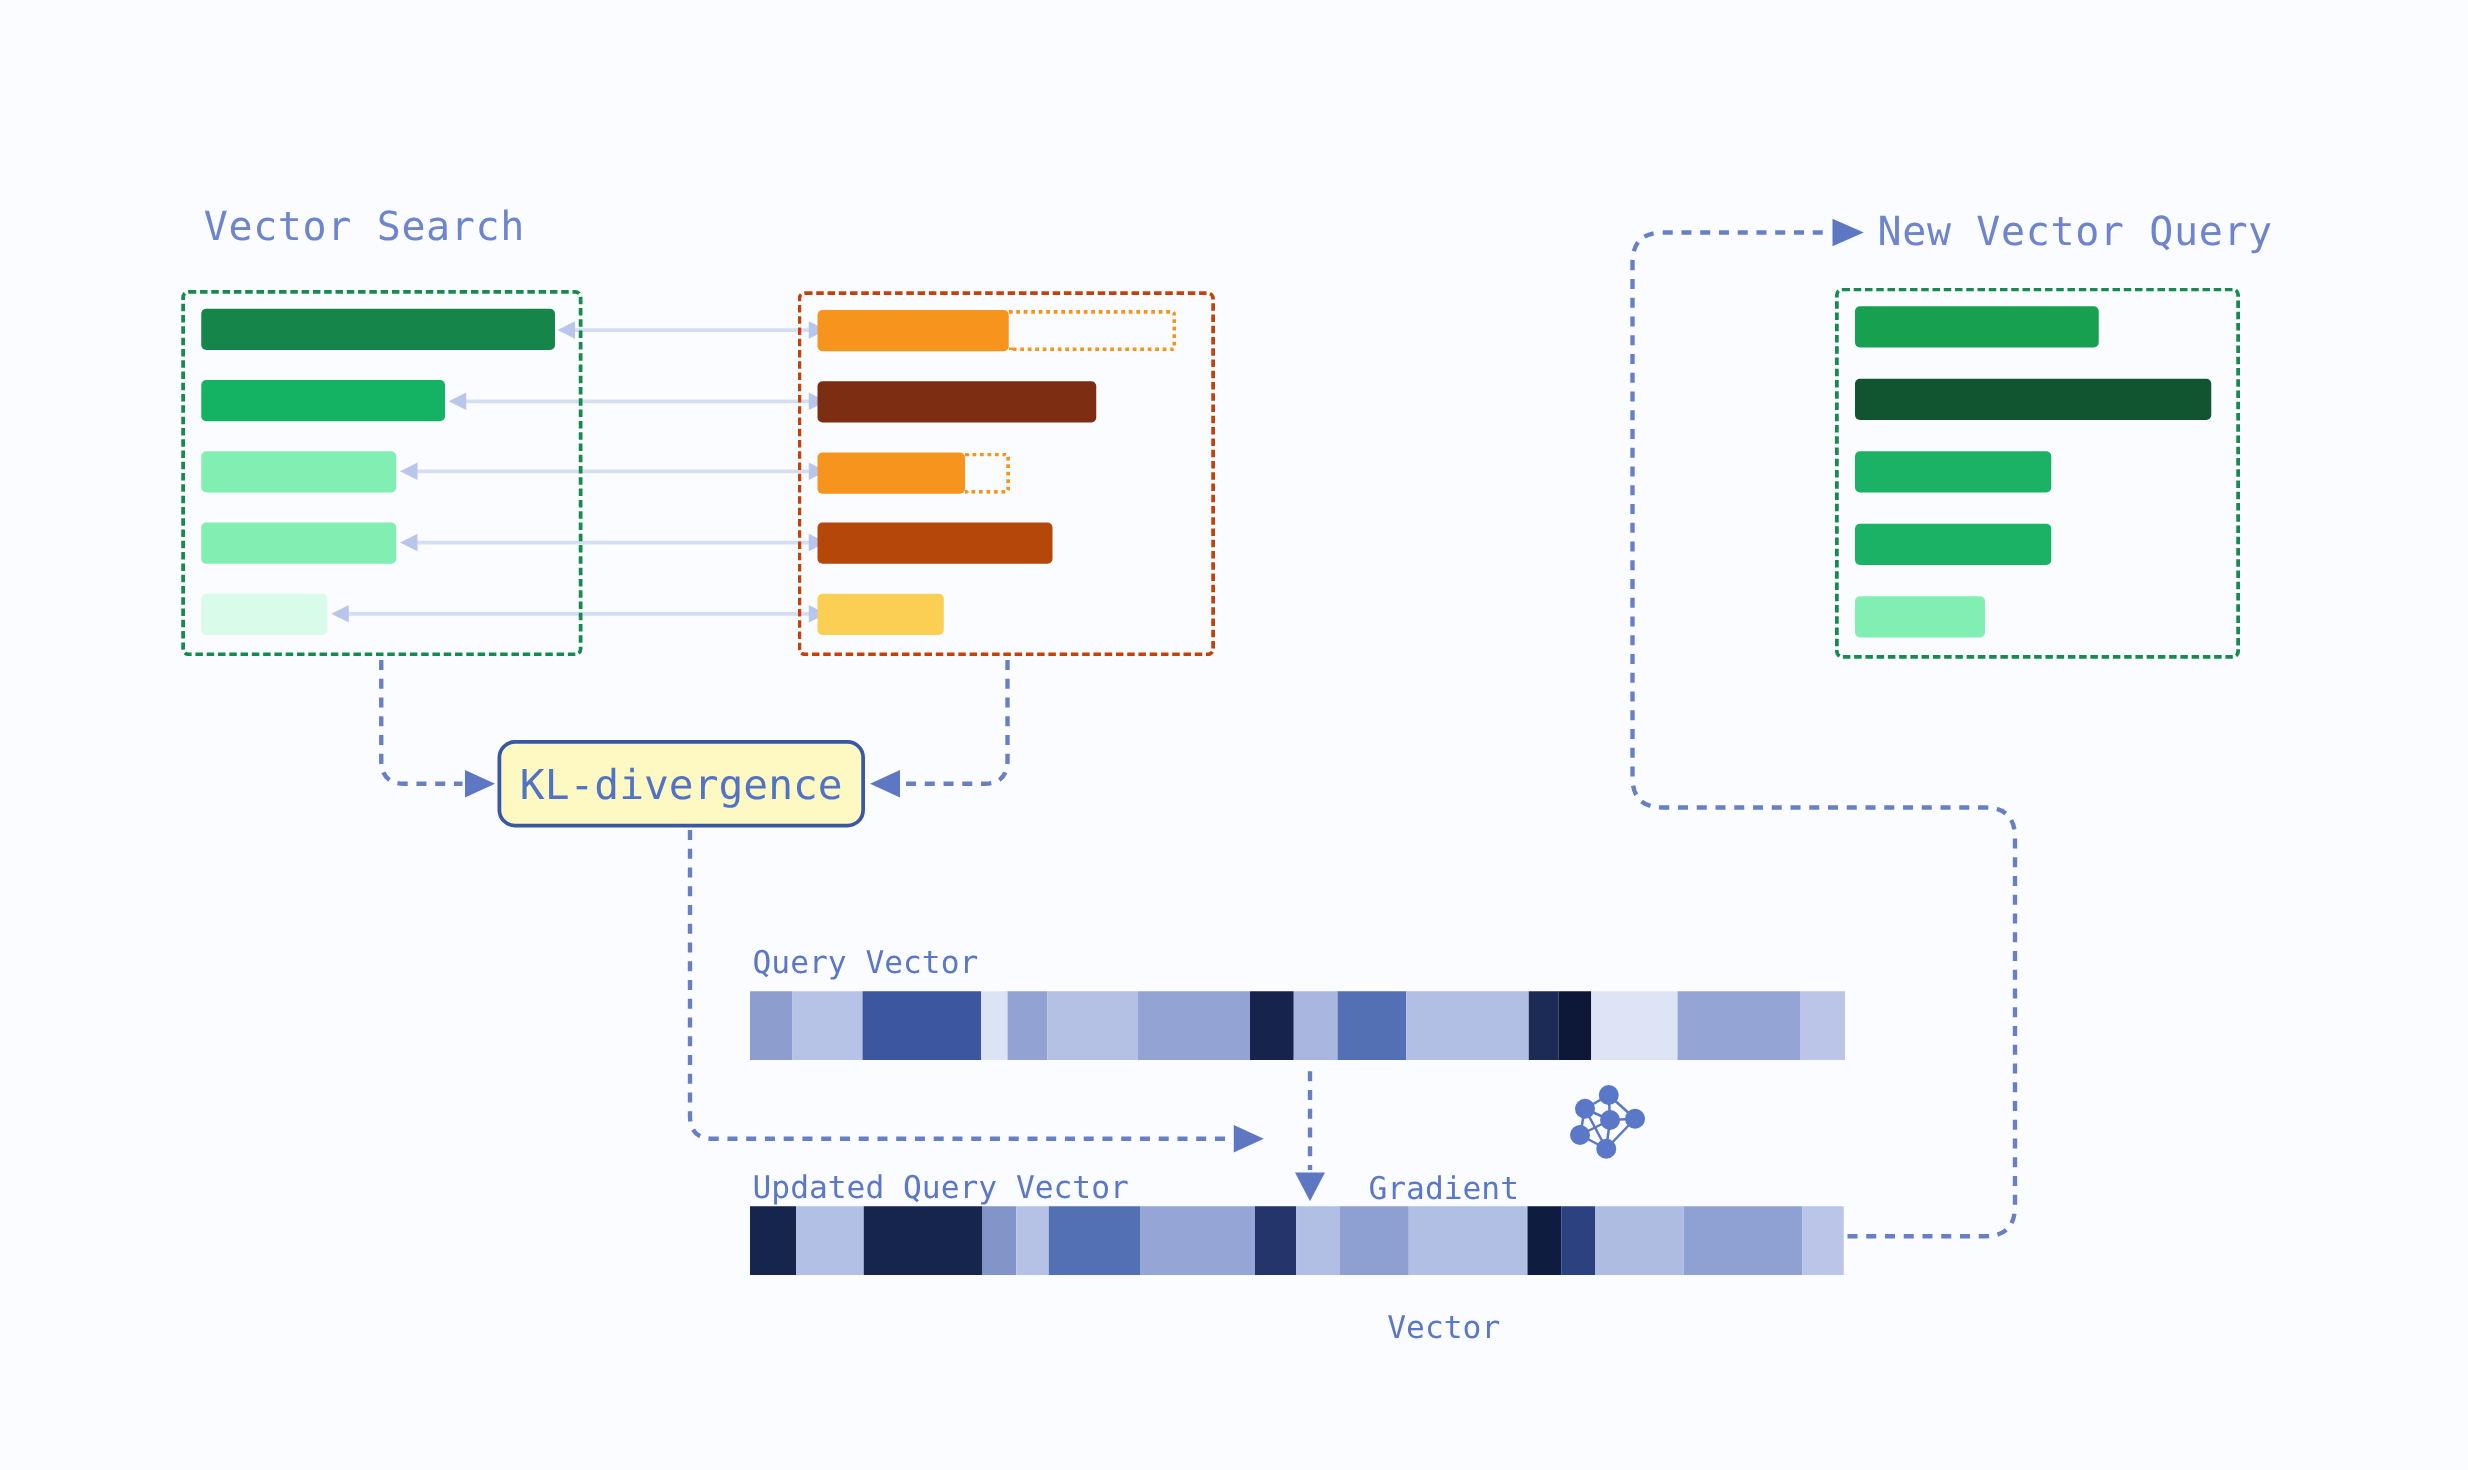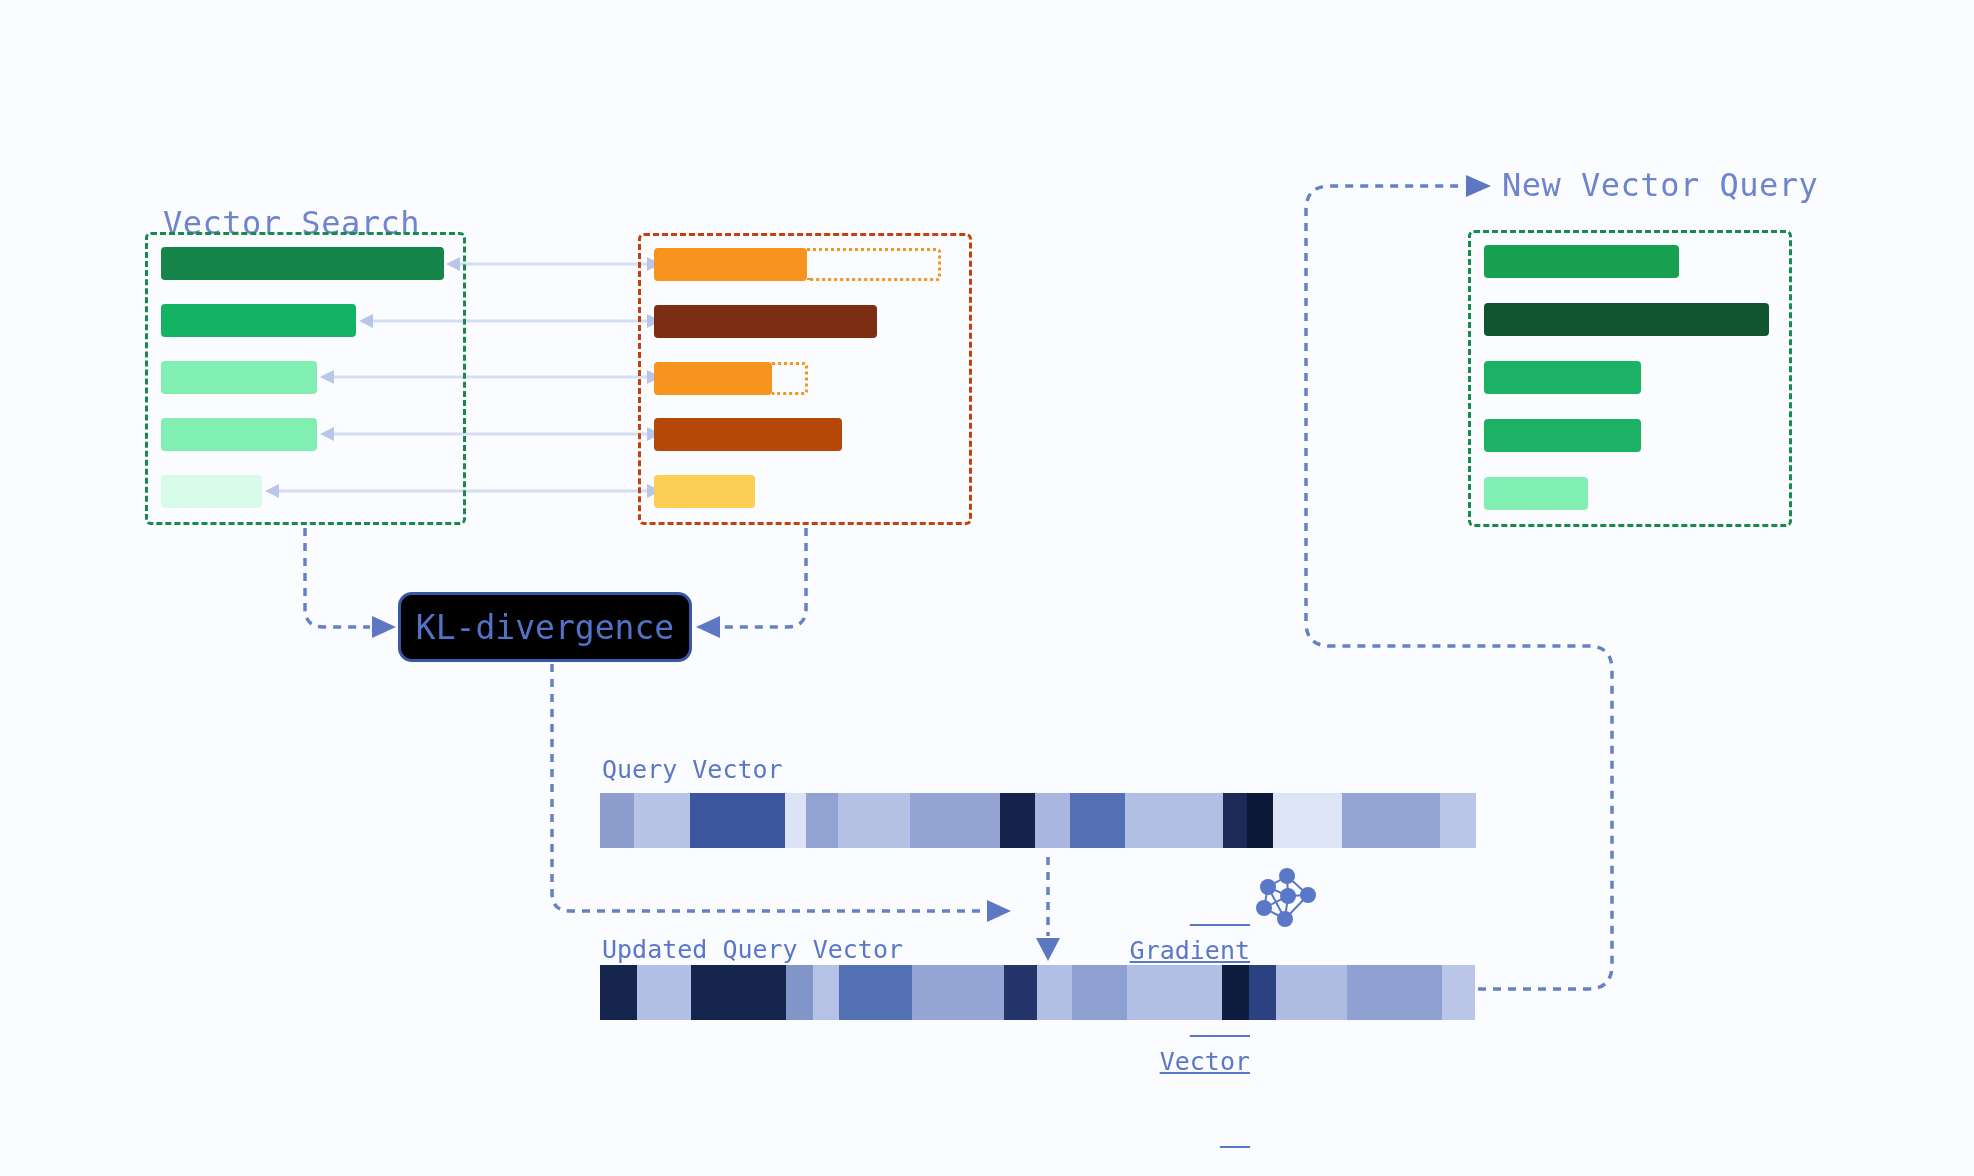--- a/index.html
+++ b/index.html
@@ -10,21 +10,21 @@
   .label{font-size:25px;font-weight:500;color:#5b77c7;white-space:pre;}
   .box{position:absolute;border:3.5px dashed #178a4d;border-radius:6px;box-sizing:border-box;
        display:flex;flex-direction:column;justify-content:space-between;padding:12px 13px 14px 13px;}
   .box.orange{border-color:#c2410c;}
   .bar{height:33px;border-radius:4px;position:relative;}
   .bar .ext{position:absolute;left:100%;top:0;height:100%;box-sizing:border-box;
             border:3px dotted #f7941e;border-left:none;border-radius:0 4px 4px 0;}
   .strip{position:absolute;height:55px;display:flex;}
   .seg{height:100%;flex:0 0 auto;}
   .klbox{position:absolute;left:398px;top:592px;width:294px;height:70px;box-sizing:border-box;
-         border:3px solid #3a57a5;border-radius:14px;background:#000000;
+         border:3px solid #3a57a5;border-radius:14px;background:#fef9c3;
          display:flex;align-items:center;justify-content:center;}
   .klbox span{font-size:33px;font-weight:500;color:#5273c5;}
   svg{position:absolute;left:0;top:0;}
   .dashpath{fill:none;stroke:#6780c5;stroke-width:3.5;stroke-dasharray:8 7;}
   .dasharrow{fill:#5d77c2;stroke:none;}
   .mapline{stroke:#d5ddf3;stroke-width:3;}
   .maparrow{fill:#b9c6ec;stroke:none;}
   .neticon{stroke:#5b77c7;stroke-width:2;}
   .neticon circle{fill:#5b77c7;stroke:none;}
 </style>
@@ -66,21 +66,21 @@
     <path class="dashpath" d="M552,664 L552,893 Q552,911 570,911 L985,911"></path>
     <polygon class="dasharrow" points="987,900 987,922 1011,911"></polygon>
 
     <path class="dashpath" d="M1048,857 L1048,936"></path>
     <polygon class="dasharrow" points="1036,938 1060,938 1048,961"></polygon>
 
     <path class="dashpath" d="M1478,989 L1588,989 Q1612,989 1612,965 L1612,670 Q1612,646 1588,646 L1330,646 Q1306,646 1306,622 L1306,210 Q1306,186 1330,186 L1464,186"></path>
     <polygon class="dasharrow" points="1466,175 1466,197 1491,186"></polygon>
   </svg>
 
-  <div class="abs title" style="left:163px;top:162px;margin-top:42px;">Vector Search</div>
+  <div class="abs title" style="left:163px;top:162px;">Vector Search</div>
   <div class="abs title" style="left:1502px;top:166px;">New Vector Query</div>
 
   <div class="box" style="left:145px;top:232px;width:321px;height:293px;">
       <div class="bar" style="width: 283px; background: rgb(21, 133, 74);"></div>
       <div class="bar" style="width: 195px; background: rgb(20, 178, 99);"></div>
       <div class="bar" style="width: 156px; background: rgb(130, 239, 178);"></div>
       <div class="bar" style="width: 156px; background: rgb(130, 239, 178);"></div>
       <div class="bar" style="width: 101px; background: rgb(217, 251, 233);"></div>
     </div>
 
@@ -122,21 +122,21 @@
       <div class="seg" style="width: 35px; background: rgb(169, 183, 224);"></div>
       <div class="seg" style="width: 55px; background: rgb(84, 112, 180);"></div>
       <div class="seg" style="width: 98px; background: rgb(177, 191, 228);"></div>
       <div class="seg" style="width: 24px; background: rgb(27, 43, 86);"></div>
       <div class="seg" style="width: 26px; background: rgb(13, 24, 56);"></div>
       <div class="seg" style="width: 69px; background: rgb(221, 228, 246);"></div>
       <div class="seg" style="width: 98px; background: rgb(148, 164, 212);"></div>
       <div class="seg" style="width: 36px; background: rgb(186, 197, 232);"></div>
     </div>
 
-  <div class="abs label" style="left:1060px;top:858px;width:190px;text-align:right;line-height:37px;text-decoration:underline;">
+  <div class="abs label" style="left:1060px;top:858px;width:190px;text-align:center;line-height:37px;">
     <div>Gradient</div>
     <div>Vector</div>
   </div>
   <svg class="neticon" style="left:1254px;top:866px;" width="66" height="64" viewBox="0 0 66 64">
     <line x1="33" y1="10" x2="14" y2="21"></line>
       <line x1="33" y1="10" x2="54" y2="29"></line>
     <line x1="33" y1="10" x2="34" y2="30"></line>
       <line x1="14" y1="21" x2="34" y2="30"></line>
     <line x1="14" y1="21" x2="10" y2="42"></line>
       <line x1="14" y1="21" x2="31" y2="53"></line>

